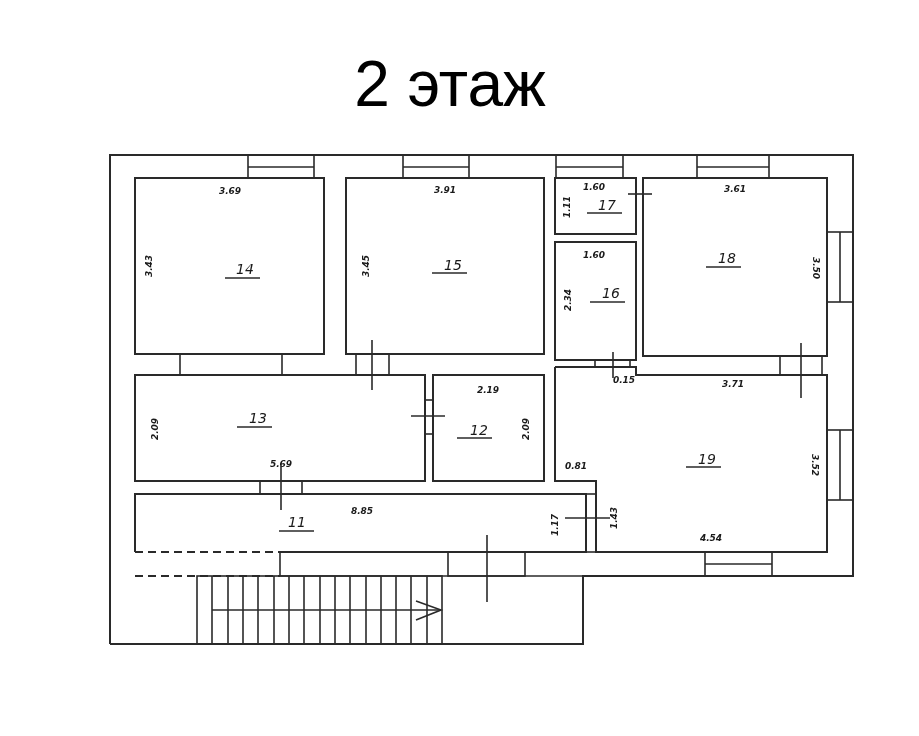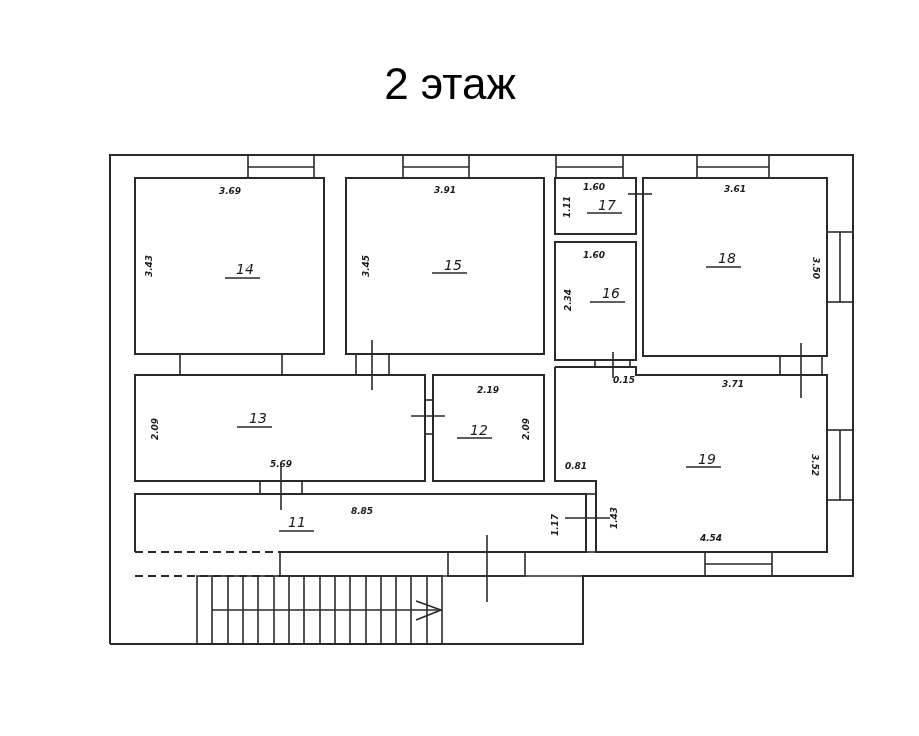--- a/index.html
+++ b/index.html
@@ -1,19 +1,19 @@
 <!DOCTYPE html>
 <html><head>
   <meta charset="utf-8">
   <style>
     html, body { margin: 0; padding: 0; background: #ffffff; }
     body { width: 919px; height: 736px; position: relative; overflow: hidden; }
     .title {
       position: absolute; left: 0; top: 44px; width: 900px; text-align: center;
-      font-family: "Liberation Sans", sans-serif; font-size: 44px; color: #000;
+      font-family: "Liberation Sans", sans-serif; font-size: 64px; color: #000;
       line-height: 80px;
     }
     svg#plan { position: absolute; left: 0; top: 0; }
     .wall { fill: none; stroke: #2a2a2a; stroke-width: 2; }
     .thin { fill: none; stroke: #2a2a2a; stroke-width: 1.6; }
     .dash { fill: none; stroke: #2a2a2a; stroke-width: 2; stroke-dasharray: 8 5; }
     .room-num { font-family: "DejaVu Sans", sans-serif; font-style: italic; font-size: 14px; fill: #1a1a1a; }
     .dim { font-family: "DejaVu Sans", sans-serif; font-style: italic; font-weight: bold; font-size: 9px; fill: #1a1a1a; }
   </style>
 </head>

